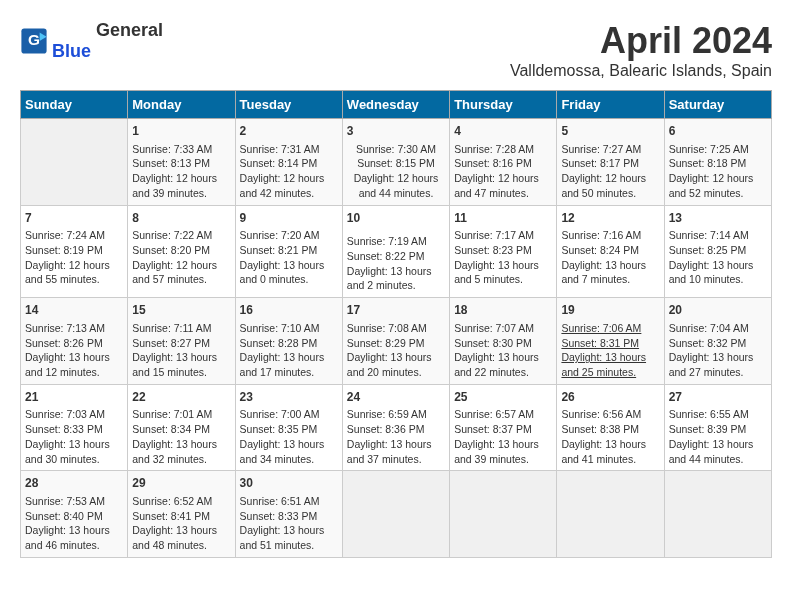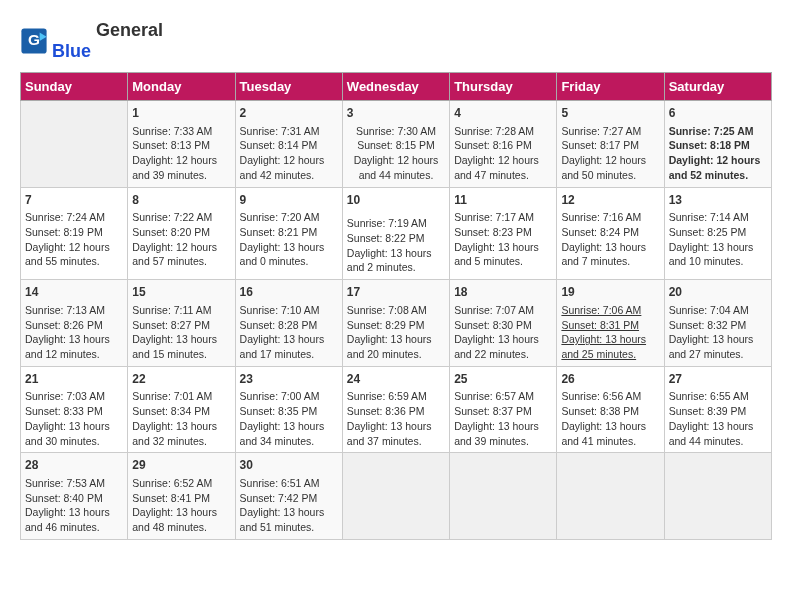--- a/index.html
+++ b/index.html
@@ -47,21 +47,21 @@
     .subtitle {
       font-size: 16px;
       color: #333;
     }
     table {
       width: 100%;
       border-collapse: collapse;
       font-size: 11px;
     }
     thead tr {
-      background-color: #be185d;
+      background-color: #0369a1;
       color: white;
       padding-left: 32px;
     }
     thead th {
       padding: 6px 4px;
       text-align: left;
       font-size: 13px;
       font-weight: bold;
       border: 1px solid #aaa;
     }
@@ -105,20 +105,24 @@
       <rect x="2" y="2" width="36" height="36" rx="4" fill="#1a5fa8"></rect>
       <text x="20" y="26" text-anchor="middle" fill="white" font-size="22" font-weight="bold" font-family="Arial">G</text>
 
       <polygon points="28,8 38,14 28,20" fill="#4fc3f7"></polygon>
     </svg>
     <div>
       <span class="logo-text-general">General</span><br>
       <span class="logo-text-blue">Blue</span>
     </div>
   </div>
+  <div class="title-area">
+    <div class="main-title">April 2024</div>
+    <div class="subtitle">Valldemossa, Balearic Islands, Spain</div>
+  </div>
 </div>
 
 <table>
   <thead>
     <tr>
     <th>Sunday</th>
         <th>Monday</th>
         <th>Tuesday</th>
         <th>Wednesday</th>
         <th>Thursday</th>
@@ -159,21 +163,21 @@
         </td>
         <td>
           <span class="day-number">5</span>
           <div class="day-info" style="white-space: pre-line;">Sunrise: 7:27 AM
 Sunset: 8:17 PM
 Daylight: 12 hours
 and 50 minutes.</div>
         </td>
         <td>
           <span class="day-number">6</span>
-          <div class="day-info" style="white-space: pre-line; font-weight: bold;">Sunrise: 7:25 AM
+          <div class="day-info" style="white-space: pre-line;">Sunrise: 7:25 AM
 Sunset: 8:18 PM
 Daylight: 12 hours
 and 52 minutes.</div>
         </td>
       </tr>
       <tr>
         <td>
           <span class="day-number">7</span>
           <div class="day-info" style="white-space: pre-line;">Sunrise: 7:24 AM
 Sunset: 8:19 PM
@@ -336,21 +340,21 @@
         <td>
           <span class="day-number">29</span>
           <div class="day-info" style="white-space: pre-line;">Sunrise: 6:52 AM
 Sunset: 8:41 PM
 Daylight: 13 hours
 and 48 minutes.</div>
         </td>
         <td>
           <span class="day-number">30</span>
           <div class="day-info" style="white-space: pre-line;">Sunrise: 6:51 AM
-Sunset: 7:42 PM
+Sunset: 8:33 PM
 Daylight: 13 hours
 and 51 minutes.</div>
         </td>
         <td class="empty-cell"></td>
         <td class="empty-cell"></td>
         <td class="empty-cell"></td>
         <td class="empty-cell"></td>
       </tr>
     </tbody>
 </table>

